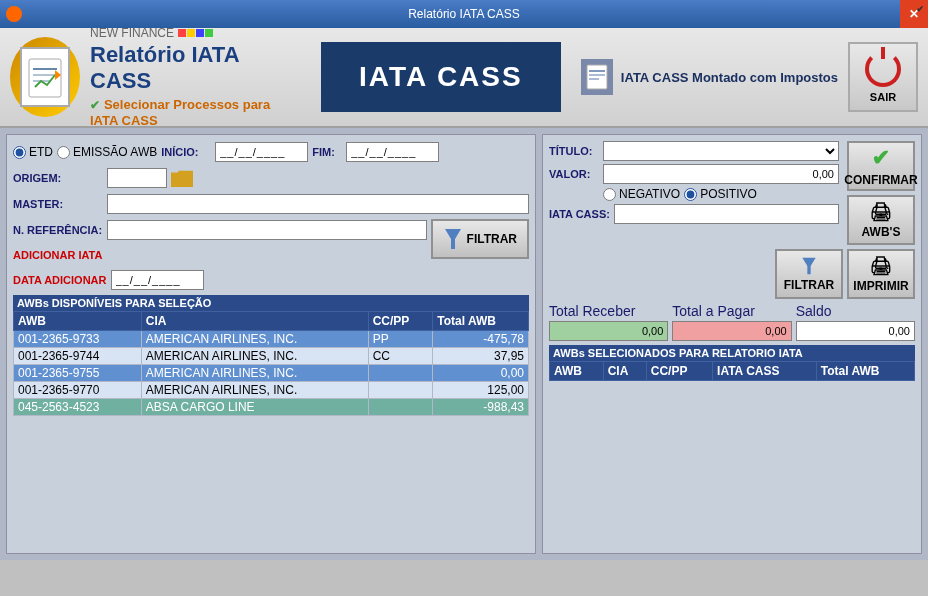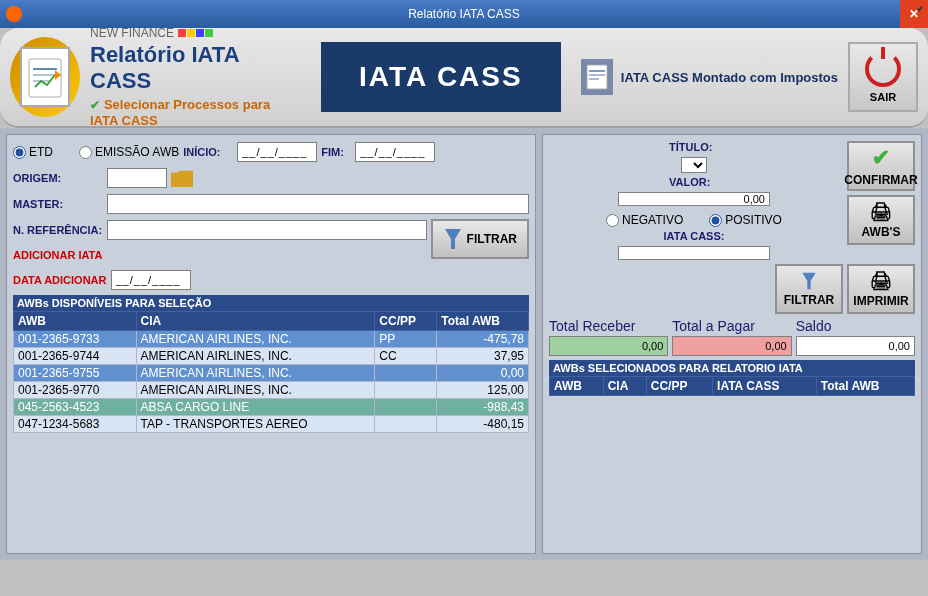--- a/index.html
+++ b/index.html
@@ -40,21 +40,20 @@
     }
 
     
     .header {
       background: linear-gradient(to bottom, #e8e8e8, #d0d0d0);
       height: 100px;
       display: flex;
       align-items: center;
       padding: 0 10px;
       border-bottom: 2px solid #a0a0a0;
-      border-radius: 19px;
     }
     .header-logo {
       width: 70px;
       height: 80px;
       background: linear-gradient(135deg, #cc8800, #ffcc00);
       border-radius: 50%;
       display: flex;
       align-items: center;
       justify-content: center;
       margin-right: 10px;
@@ -199,27 +198,27 @@
     .form-select {
       height: 20px;
       background: white;
       border: 1px solid #808080;
       padding: 0 2px;
       font-size: 11px;
     }
     .form-select-full { flex: 1; }
 
     
-    .radio-group { display: flex; align-items: center; gap: 26px; }
+    .radio-group { display: flex; align-items: center; gap: 4px; }
     .radio-item { display: flex; align-items: center; gap: 3px; }
     .radio-item input { margin: 0; }
 
     
     .date-input {
-      width: 80px;
+      width: 93px;
       height: 20px;
       background: white;
       border: 1px solid #808080;
       padding: 0 4px;
       font-size: 11px;
     }
     .folder-icon {
       width: 22px;
       height: 18px;
       background: #d4a020;
@@ -264,21 +263,21 @@
       white-space: nowrap;
     }
     .data-table tr:nth-child(odd) { background: #e8eef8; }
     .data-table tr:nth-child(even) { background: #d8e4f4; }
     .data-table tr.highlight-blue { background: #6090d0 !important; color: white; }
     .data-table tr.highlight-teal { background: #70b0a0 !important; color: white; }
     .text-right { text-align: right; }
 
     
     .rp-form { display: flex; flex-direction: column; gap: 3px; }
-    .rp-row { display: flex; align-items: center; gap: 4px; flex-direction: column; }
+    .rp-row { display: flex; align-items: center; gap: 4px; }
     .rp-label { font-weight: bold; color: #1a1a6a; font-size: 11px; min-width: 50px; }
 
     
     .action-btns {
       display: flex;
       flex-direction: column;
       gap: 4px;
       margin-left: 4px;
     }
     .action-btn {
@@ -489,26 +488,20 @@
       <td>AMERICAN AIRLINES, INC.</td>
       <td></td>
       <td class="text-right">125,00</td>
     </tr>
               <tr class="highlight-teal">
       <td>045-2563-4523</td>
       <td>ABSA CARGO LINE</td>
       <td></td>
       <td class="text-right">-988,43</td>
     </tr>
-              <tr>
-      <td>047-1234-5683</td>
-      <td>TAP - TRANSPORTES AEREO</td>
-      <td></td>
-      <td class="text-right">-480,15</td>
-    </tr>
             </tbody>
         </table>
       </div>
     </div>
 
   </div>
 
   <div class="right-panel">
 
     <div style="display:flex; gap:4px;">

